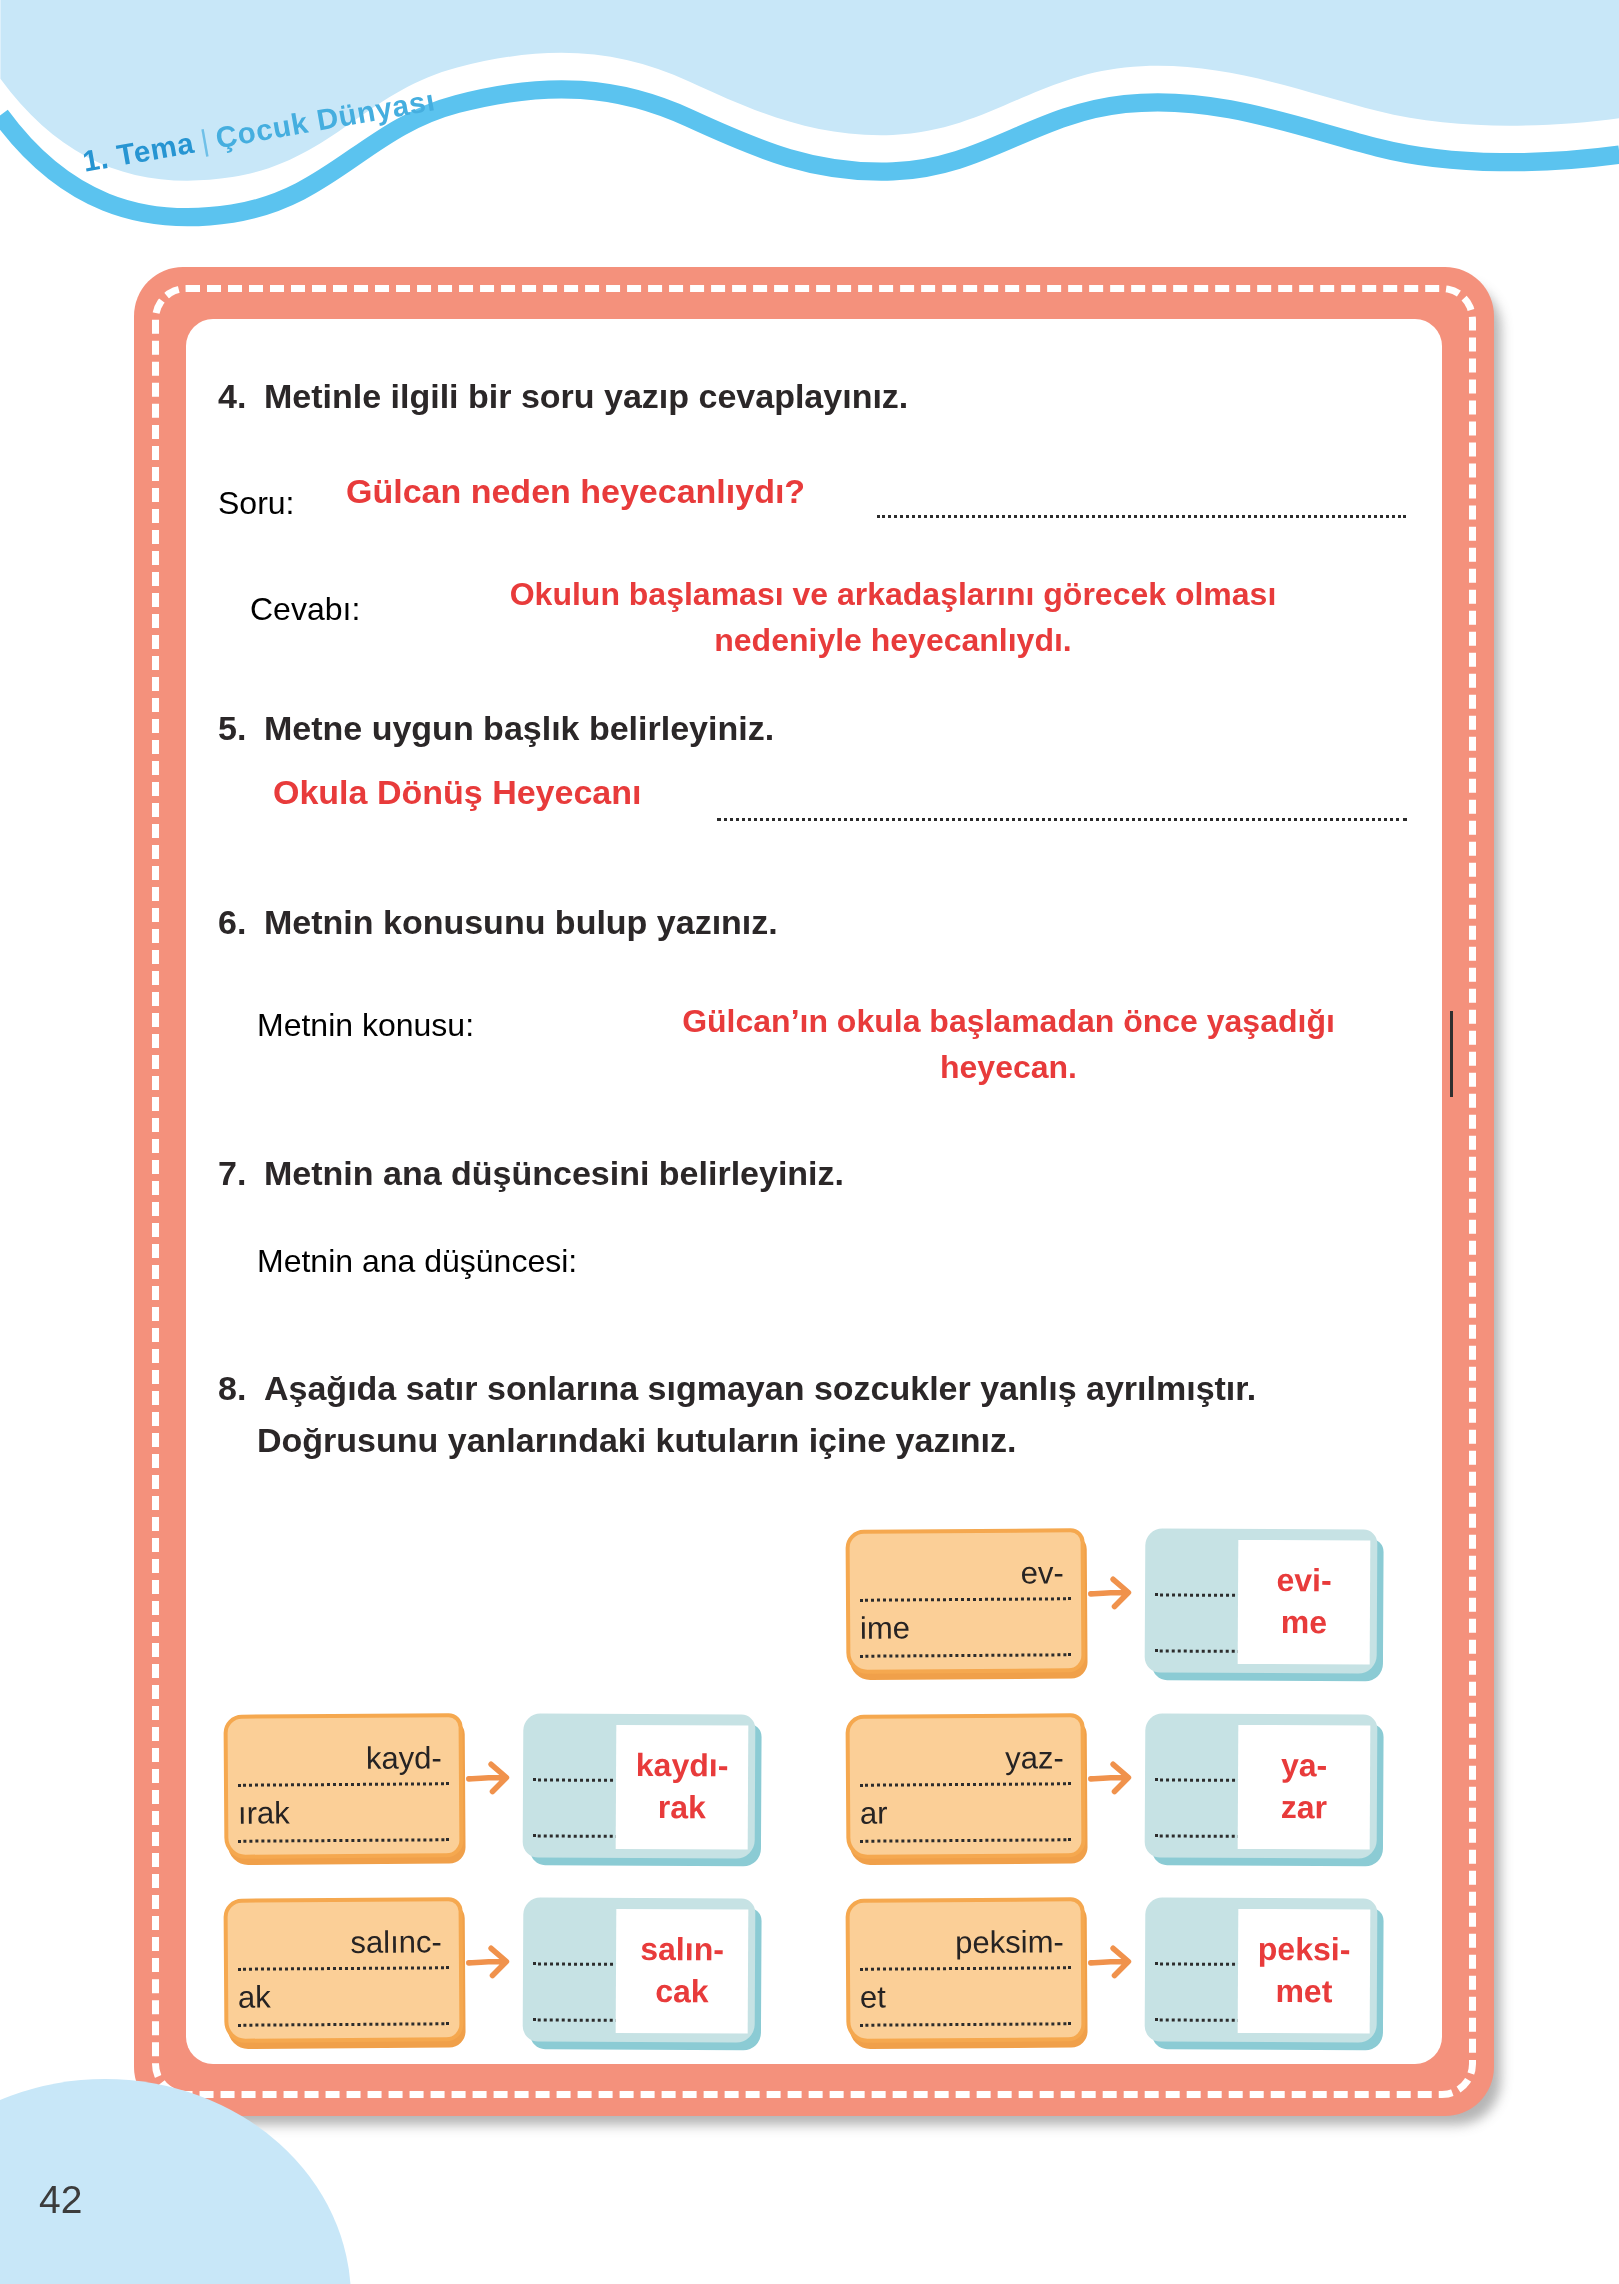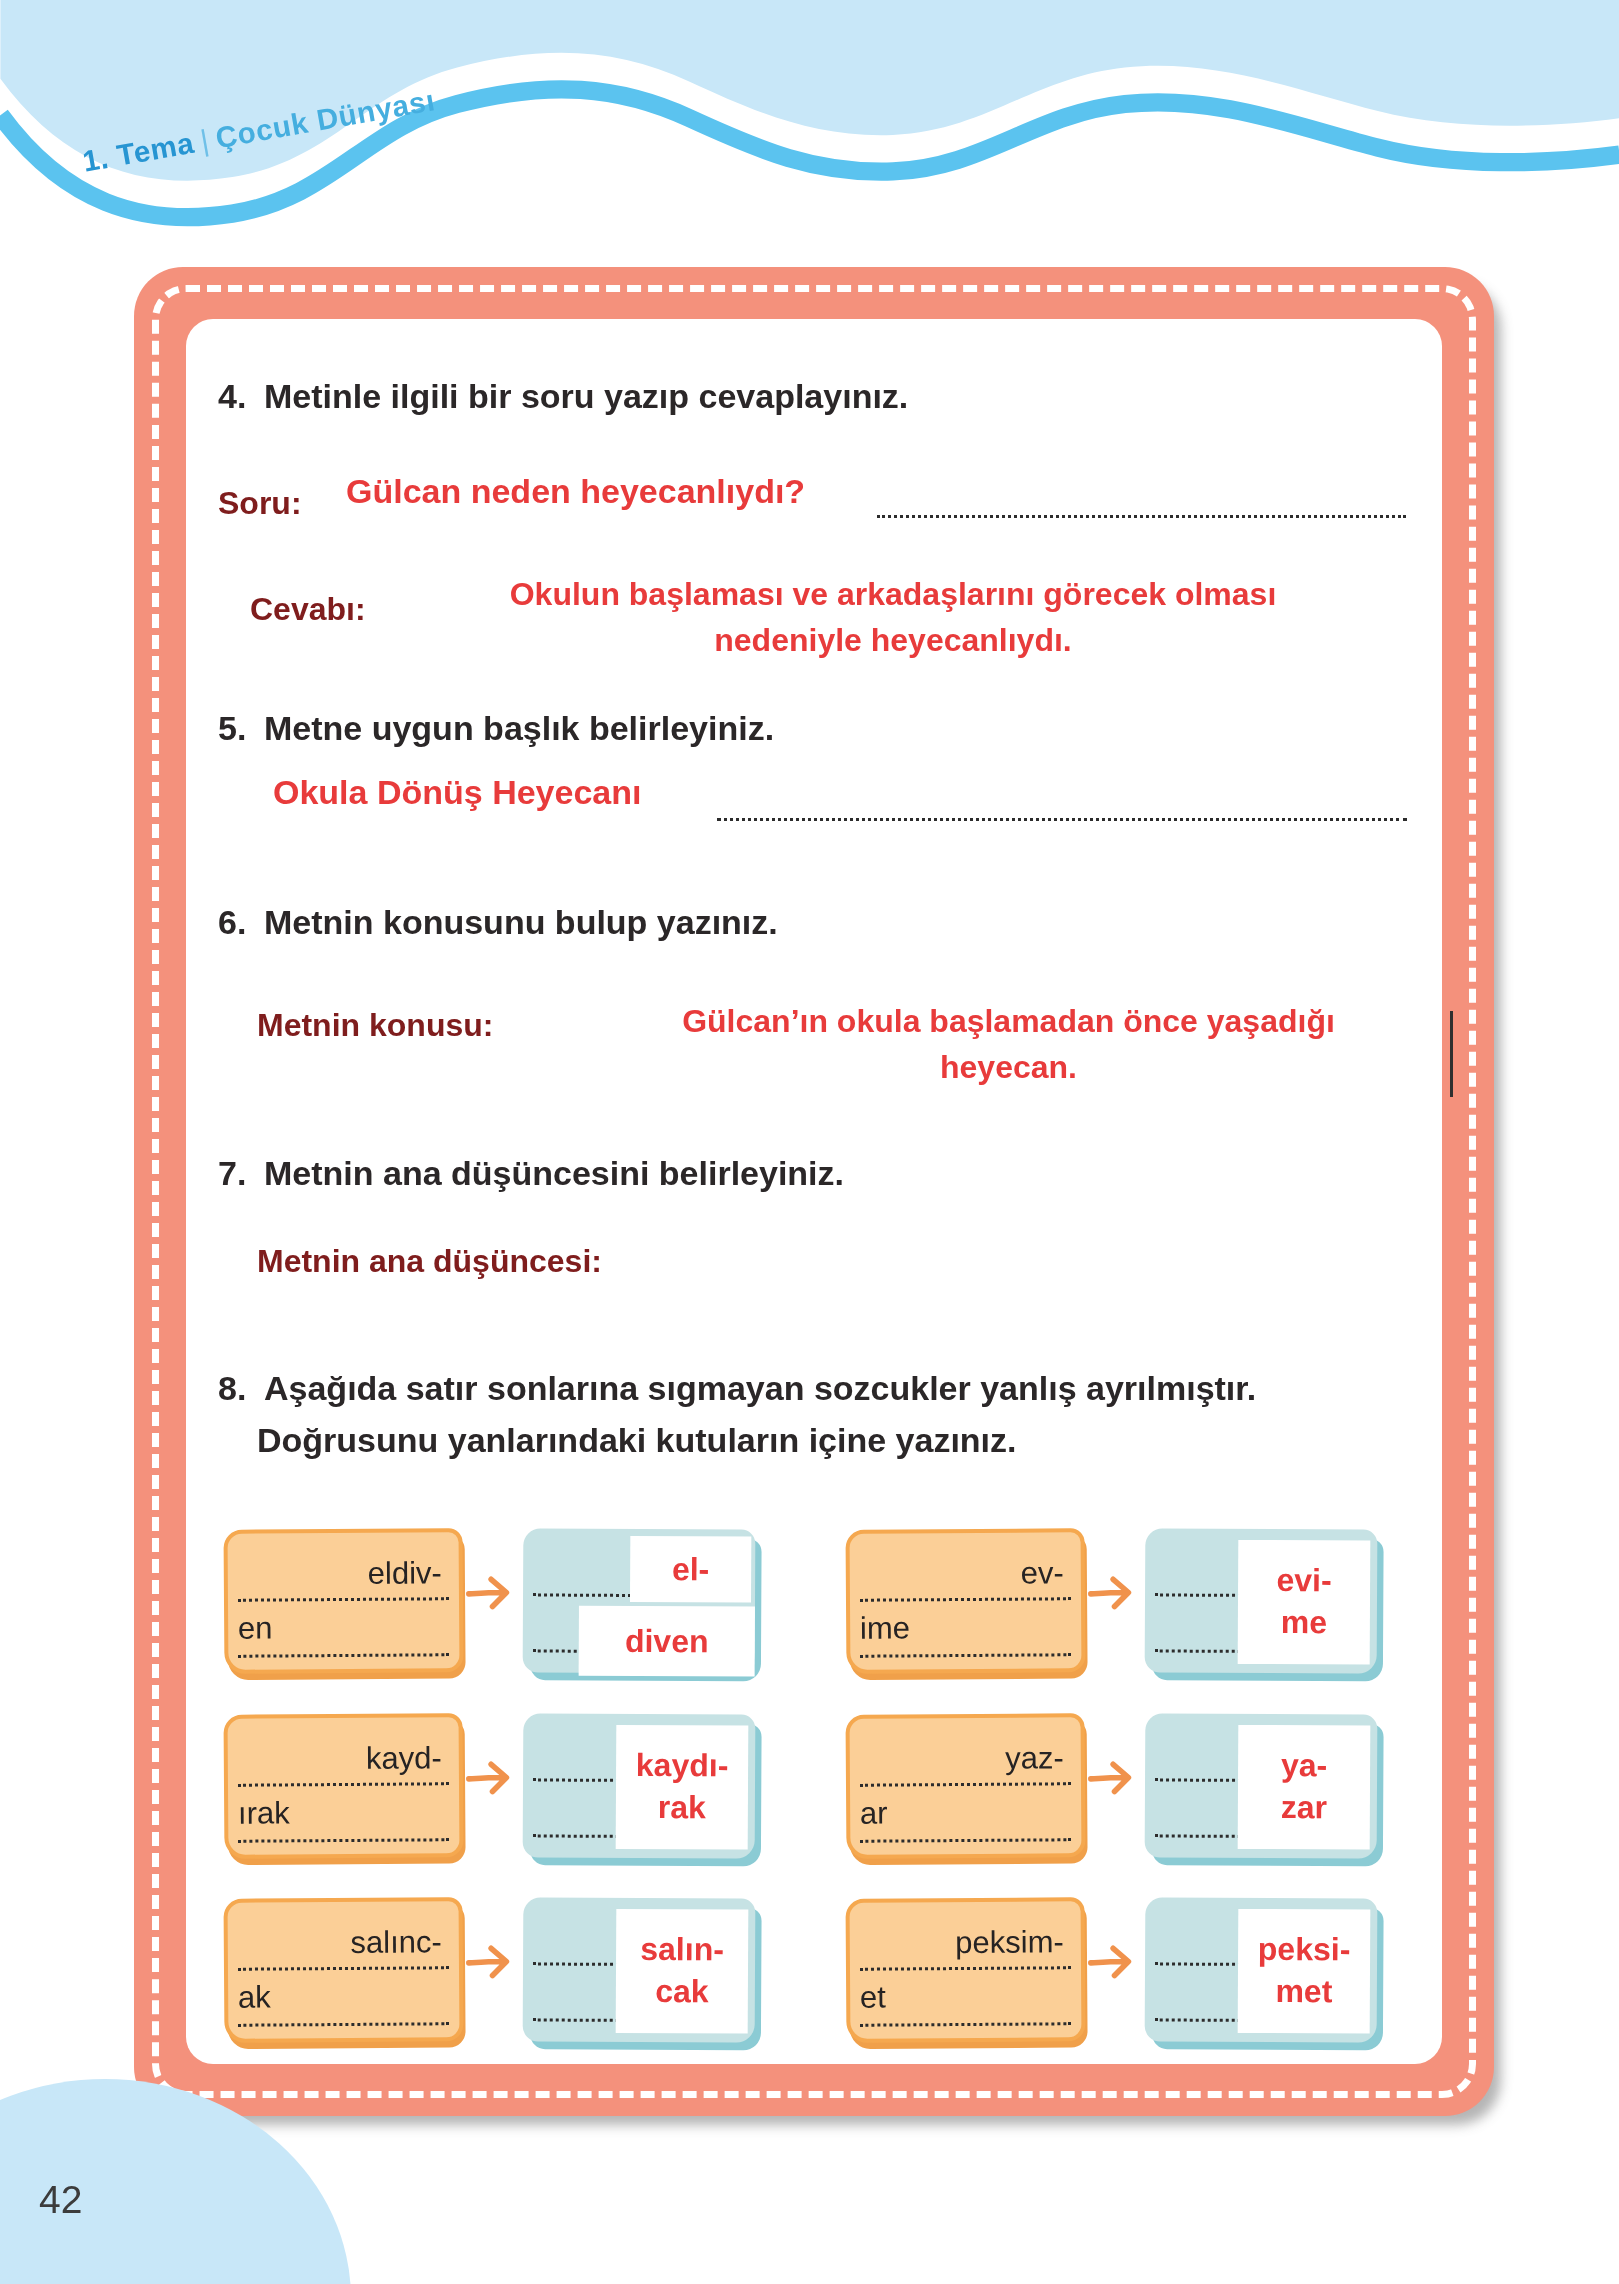--- a/index.html
+++ b/index.html
@@ -21,21 +21,21 @@
          box-shadow:11.2px 12.7px 11.2px -4.2px rgba(90,90,90,.45);}
   .frame-dash{position:absolute;left:18.3px;top:18.3px;right:18.3px;bottom:18.3px;
          border:7px dashed #ffffff;border-radius:34px;}
   .panel{position:absolute;left:52px;top:52px;right:52px;bottom:52px;
          background:#ffffff;border-radius:27px;}
 
   
   .q-title{position:absolute;display:flex;gap:14px;font-size:34px;font-weight:700;
            color:#2b2728;white-space:nowrap;}
   .q-num{min-width:32px;}
-  .lbl{position:absolute;font-size:32px;font-weight:700;color:#7f1d1d;white-space:nowrap;}
+  .lbl{position:absolute;font-size:32px;font-weight:400;color:#000000;white-space:nowrap;}
   .red{color:#e83b3b;font-weight:700;}
   .ans-line{position:absolute;font-size:34px;white-space:nowrap;}
   .ans-block{position:absolute;text-align:center;font-size:32px;line-height:1.44;}
   .dotline{position:absolute;border-bottom:3.5px dotted #2c2c2c;}
 
   
   #q4-title{left:218px;top:377px;}
   #q4-soru-label{left:218px;top:485px;}
   #q4-soru-answer{left:346px;top:472px;}
   #q4-dots{left:877px;top:484px;width:529px;height:31px;}
@@ -146,37 +146,20 @@
     <span>Metnin ana düşüncesini belirleyiniz.</span>
   </div>
   <div class="lbl" id="q7-label">Metnin ana düşüncesi:</div>
 
   <div class="q-title" id="q8-line1">
     <span class="q-num">8.</span>
     <span>Aşağıda satır sonlarına sıgmayan sozcukler yanlış ayrılmıştır.</span>
   </div>
   <div id="q8-line2">Doğrusunu yanlarındaki kutuların içine yazınız.</div>
 
-  <div class="pair" id="pair0">
-    <div class="obox">
-      <div class="bx-dots1"></div>
-      <div class="bx-dots2"></div>
-      <span class="wrong1">eldiv-</span>
-      <span class="wrong2">en</span>
-    </div>
-    <svg class="arrow" width="53" height="39" viewBox="0 0 76 56">
-      <path d="M4,30 C20,29 34,28 50,28 M36,9 L58,28 L38,48" fill="none" stroke="#f0924c" stroke-width="8" stroke-linecap="round" stroke-linejoin="round"></path>
-    </svg>
-    <div class="bbox">
-      <div class="bx-dots1"></div>
-      <div class="bx-dots2"></div>
-      <div class="chip-a red">el-</div>
-      <div class="chip-b red">diven</div>
-    </div>
-  </div>
 
   <div class="pair" id="pair1">
     <div class="obox">
       <div class="bx-dots1"></div>
       <div class="bx-dots2"></div>
       <span class="wrong1">ev-</span>
       <span class="wrong2">ime</span>
     </div>
     <svg class="arrow" width="53" height="39" viewBox="0 0 76 56">
       <path d="M4,30 C20,29 34,28 50,28 M36,9 L58,28 L38,48" fill="none" stroke="#f0924c" stroke-width="8" stroke-linecap="round" stroke-linejoin="round"></path>

